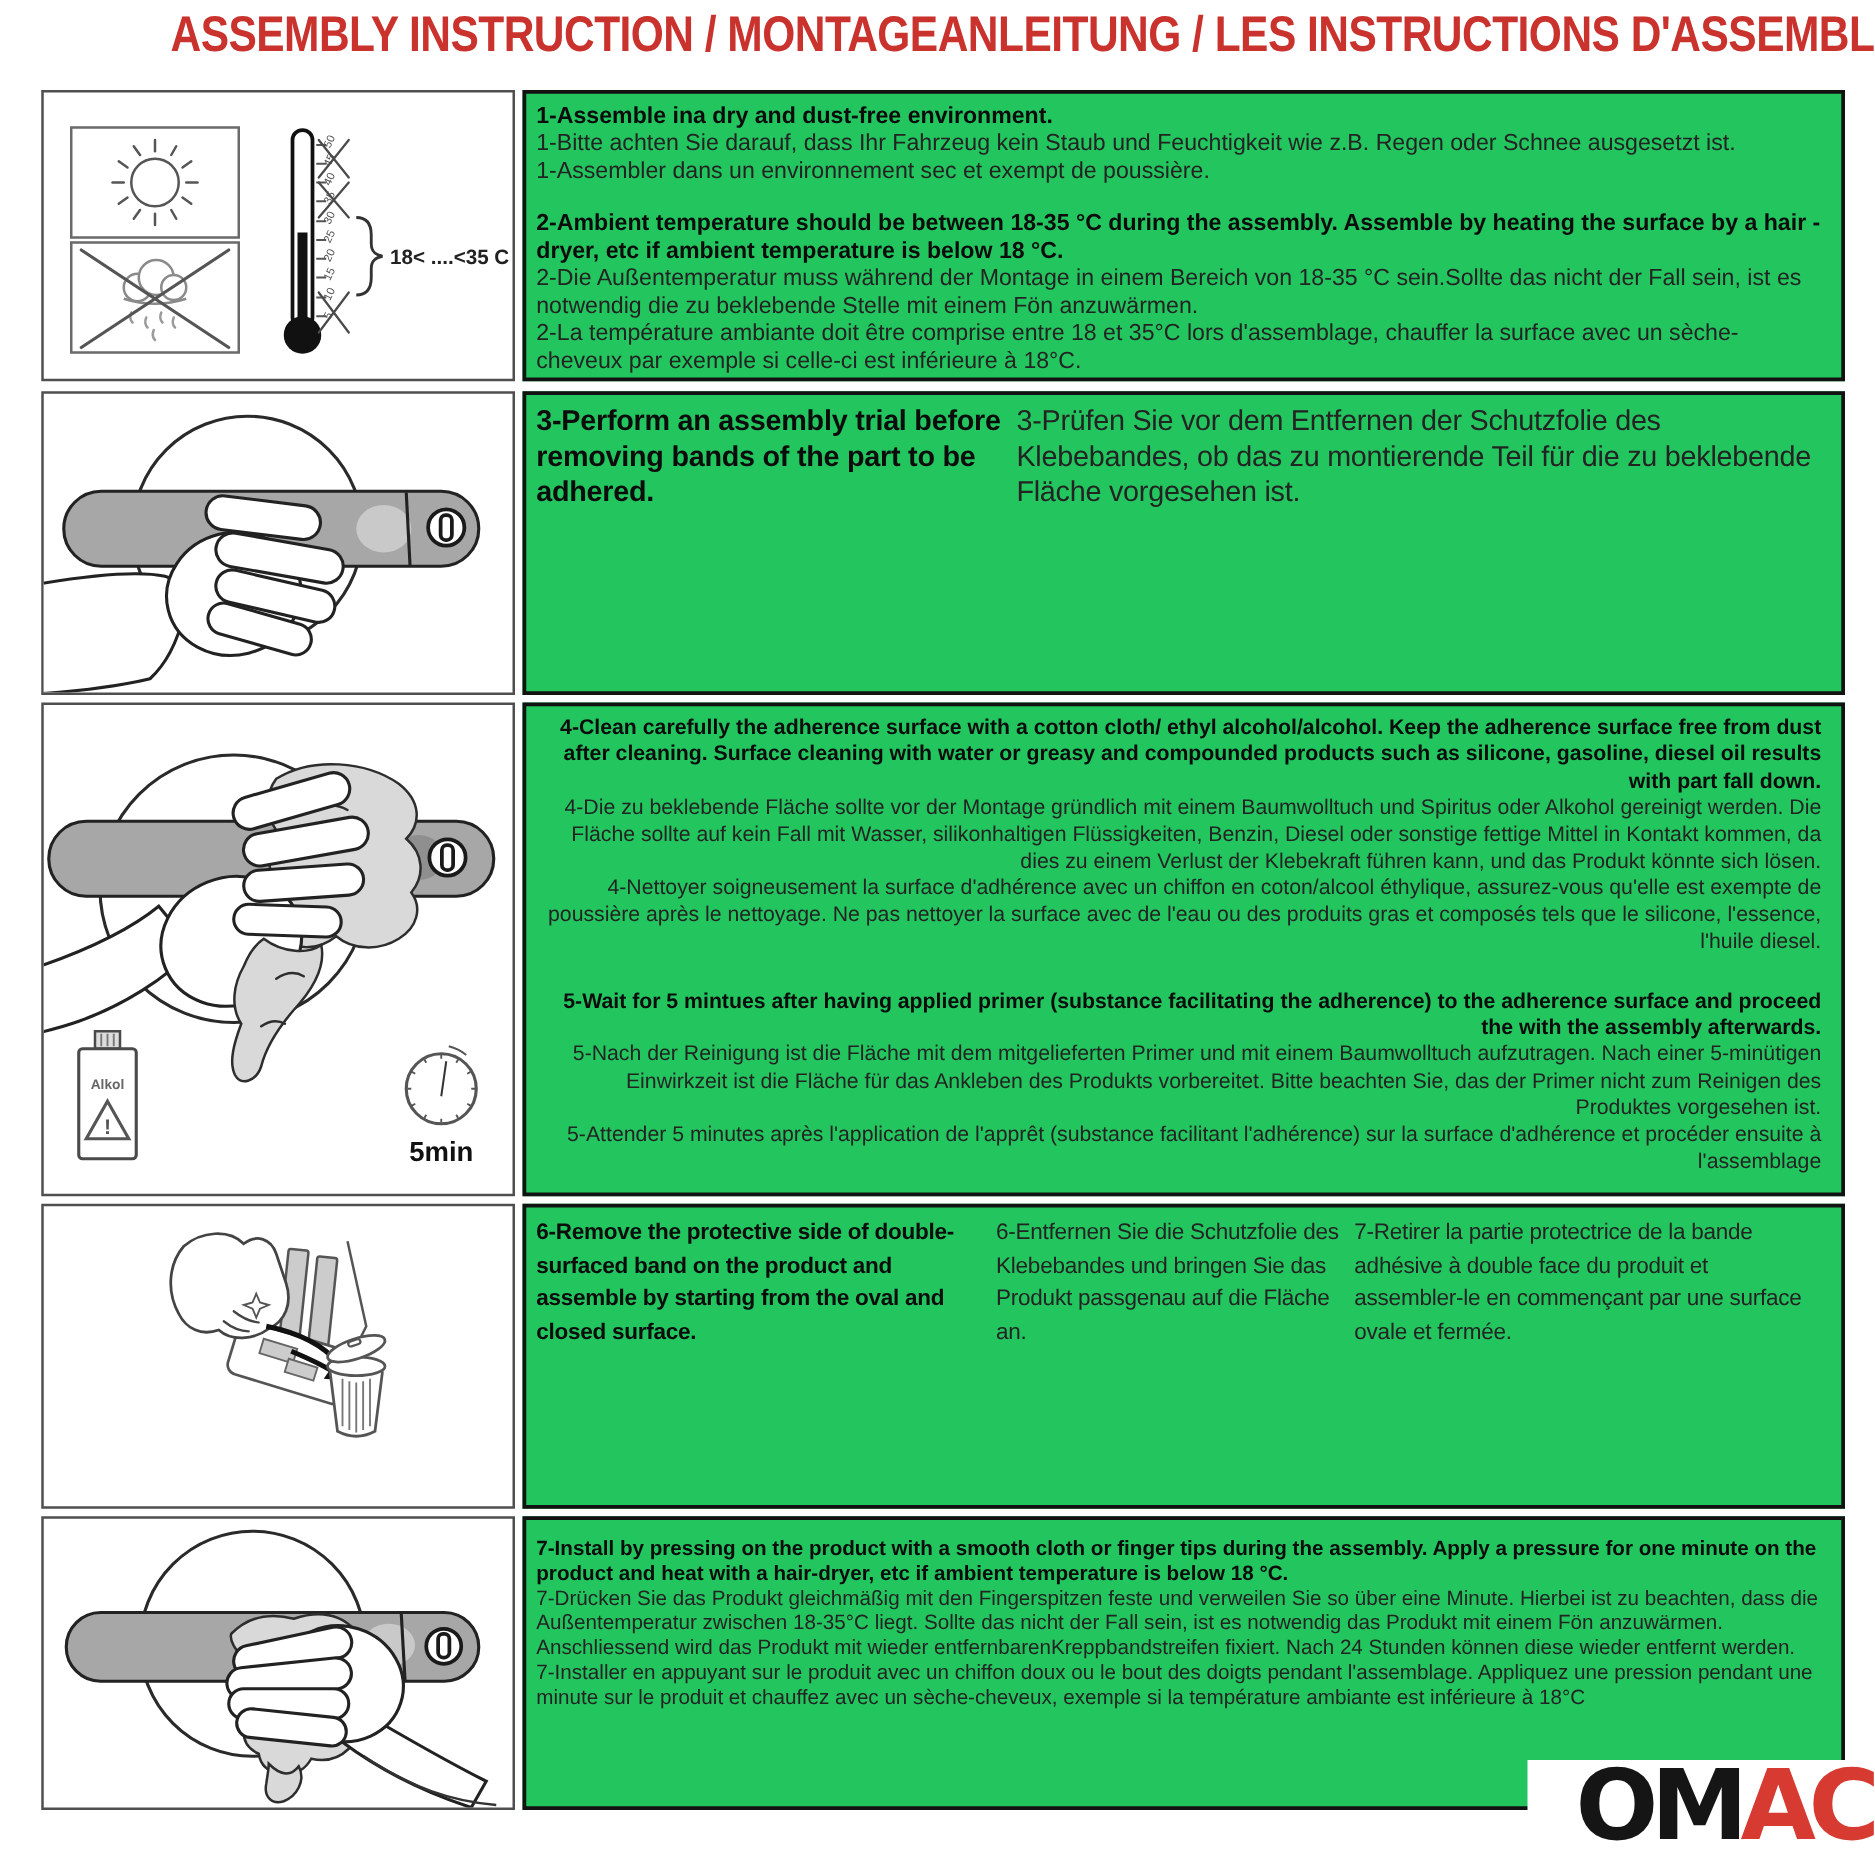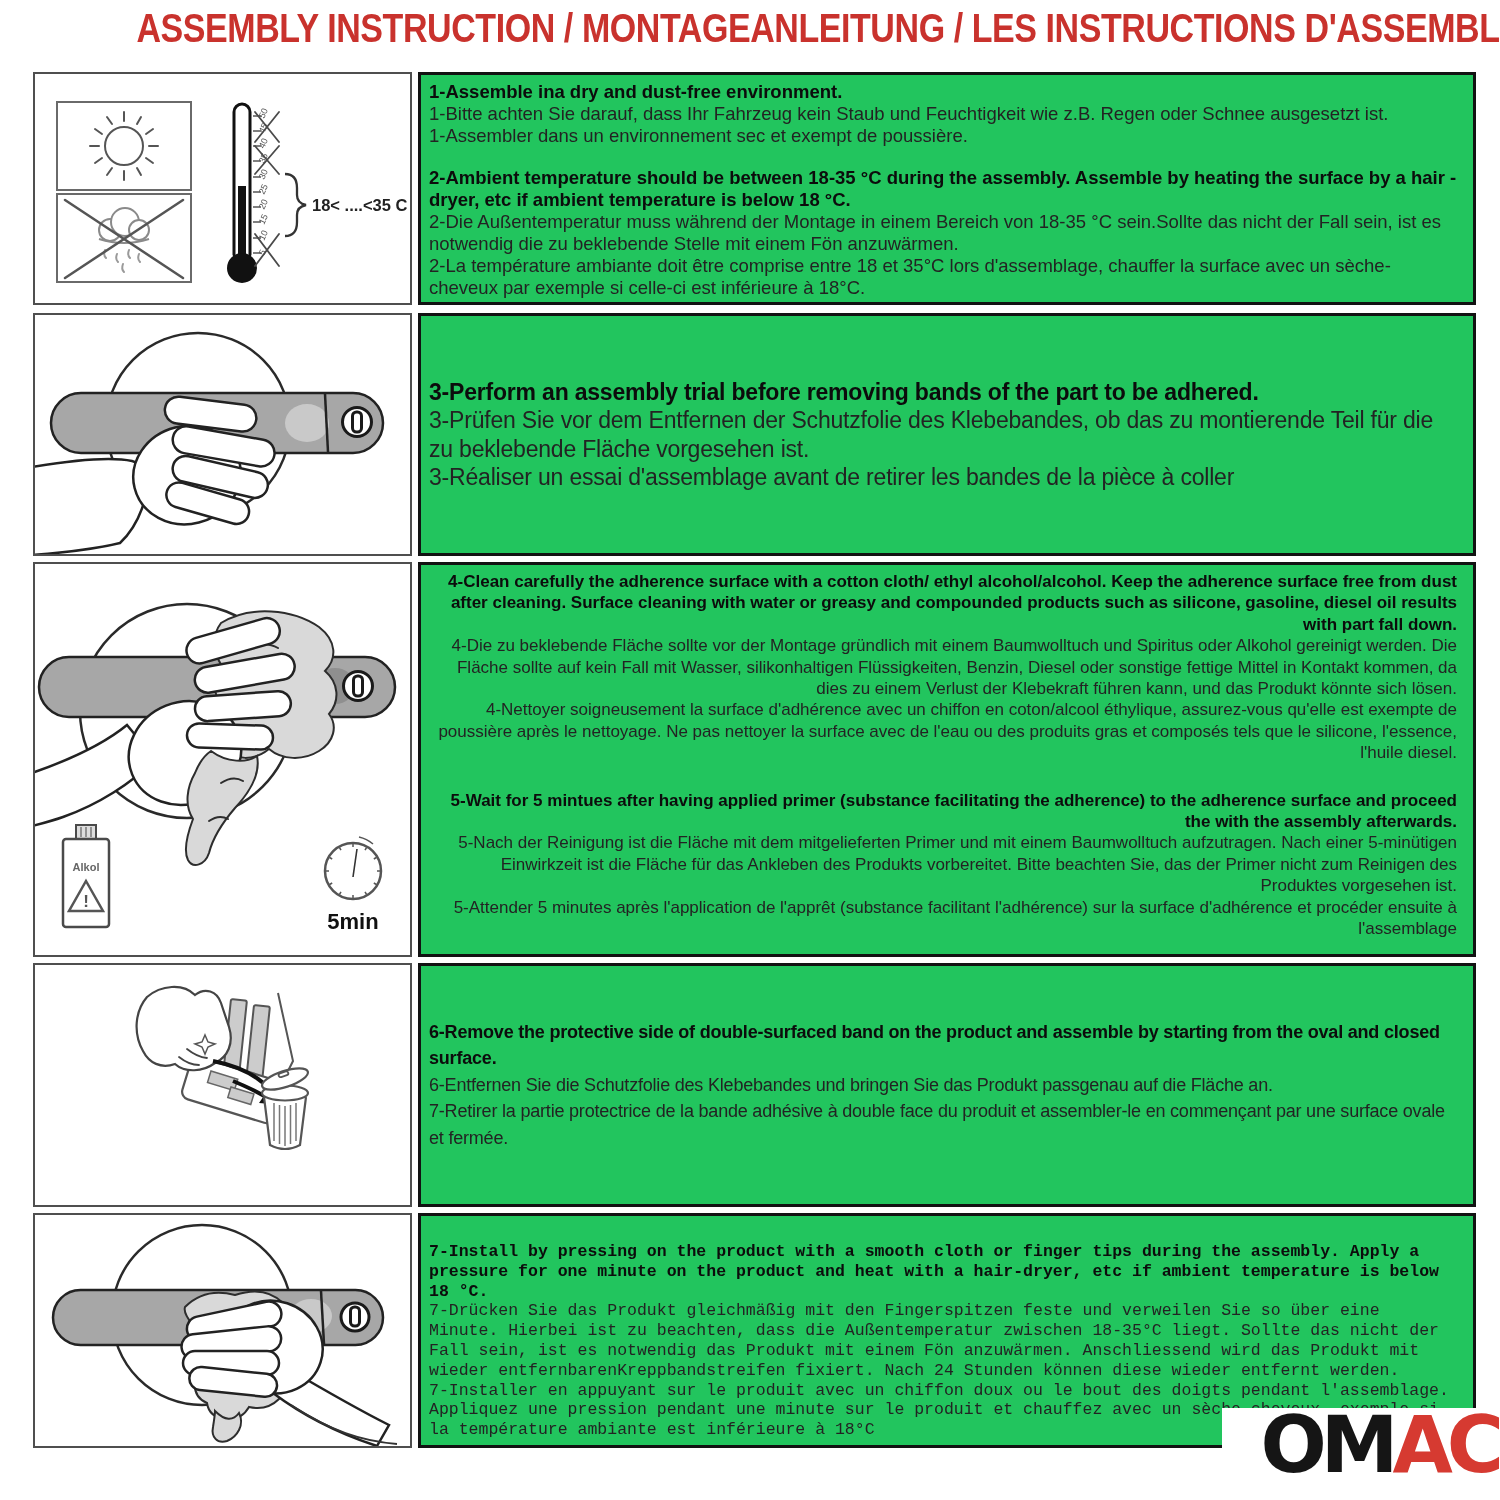--- a/index.html
+++ b/index.html
@@ -8,28 +8,28 @@
   .page-title{position:absolute;top:6px;left:28px;width:1445px;text-align:center;
         font-weight:bold;font-size:40px;letter-spacing:-0.5px;white-space:nowrap;
         transform:scaleX(0.85);transform-origin:center;color:#c9322d;}
   .row-illus{position:absolute;left:33px;width:379px;background:#fff;
         border:2px solid #4f4f4f;box-sizing:border-box;}
   .row-illus svg{display:block;width:100%;height:100%;}
   .row-text{position:absolute;left:418px;width:1058px;background:#22c55e;
         border:3px solid #121212;box-sizing:border-box;padding:6px 16px 6px 8px;}
   .row-text p{margin:0;}
   .b{font-weight:bold;color:#0c0c0c;}
-  .vcenter{display:flex;flex-direction:column;justify-content:center;}
+  .vcenter{display:flex;justify-content:center;}
   
   .s1 p{font-size:18.5px;line-height:22px;}
   .s2 p{font-size:23px;line-height:28.5px;letter-spacing:-0.2px;}
   .s3 p{font-size:17px;line-height:21.4px;}
   .s4 p{font-size:18px;line-height:26.5px;letter-spacing:-0.2px;}
   .s5 p{font-size:16.5px;line-height:19.8px;}
-  .s5{padding-top:26px;font-family:Liberation Mono, monospace;}
+  .s5{padding-top:14px;}
   .gap1{margin-top:20px !important;}
   .gap3{margin-top:26px !important;}
   .logo{position:absolute;left:1222px;top:1408px;width:276px;height:74px;background:#fff;
         display:flex;align-items:center;justify-content:flex-end;padding-left:10px;
         box-sizing:border-box;z-index:5;
         font-family:"DejaVu Sans","Liberation Sans",sans-serif;font-weight:bold;
         font-size:78px;letter-spacing:-6px;line-height:1;}
   .logo .lb{color:#151515;}
   .logo .lr{color:#d63a31;}
 </style>
@@ -149,21 +149,20 @@
         <rect x="130" y="80" width="92" height="27" rx="13.5" transform="rotate(7 130 93)"></rect>
         <rect x="138" y="109" width="103" height="27" rx="13.5" transform="rotate(10 138 122)"></rect>
         <rect x="138" y="138" width="97" height="26" rx="13" transform="rotate(13 138 151)"></rect>
         <rect x="132" y="164" width="85" height="25" rx="12.5" transform="rotate(16 132 176)"></rect>
       </g>
     </svg>
   </div>
   <div class="row-text s2 vcenter" style="top:313px;height:243px;">
     <p class="b">3-Perform an assembly trial before removing bands of the part to be adhered.</p>
     <p>3-Prüfen Sie vor dem Entfernen der Schutzfolie des Klebebandes, ob das zu montierende Teil für die zu beklebende Fläche vorgesehen ist.</p>
-    <p>3-Réaliser un essai d'assemblage avant de retirer les bandes de la pièce à coller</p>
   </div>
 
   <div class="row-illus" style="top:562px;height:395px;">
     <svg viewBox="0 0 375 389">
       <circle cx="152" cy="146" r="107" fill="#fff" stroke="#2a2a2a" stroke-width="2.5"></circle>
       <g>
         <rect x="4" y="92" width="356" height="60" rx="30" fill="#a7a7a7" stroke="#222" stroke-width="2.5"></rect>
         <ellipse cx="300" cy="121" rx="20" ry="18" fill="#8f8f8f"></ellipse>
         <line x1="288" y1="93" x2="291" y2="151" stroke="#222" stroke-width="2.5"></line>
         <circle cx="323" cy="121" r="14.5" fill="#fff" stroke="#1a1a1a" stroke-width="3"></circle>

